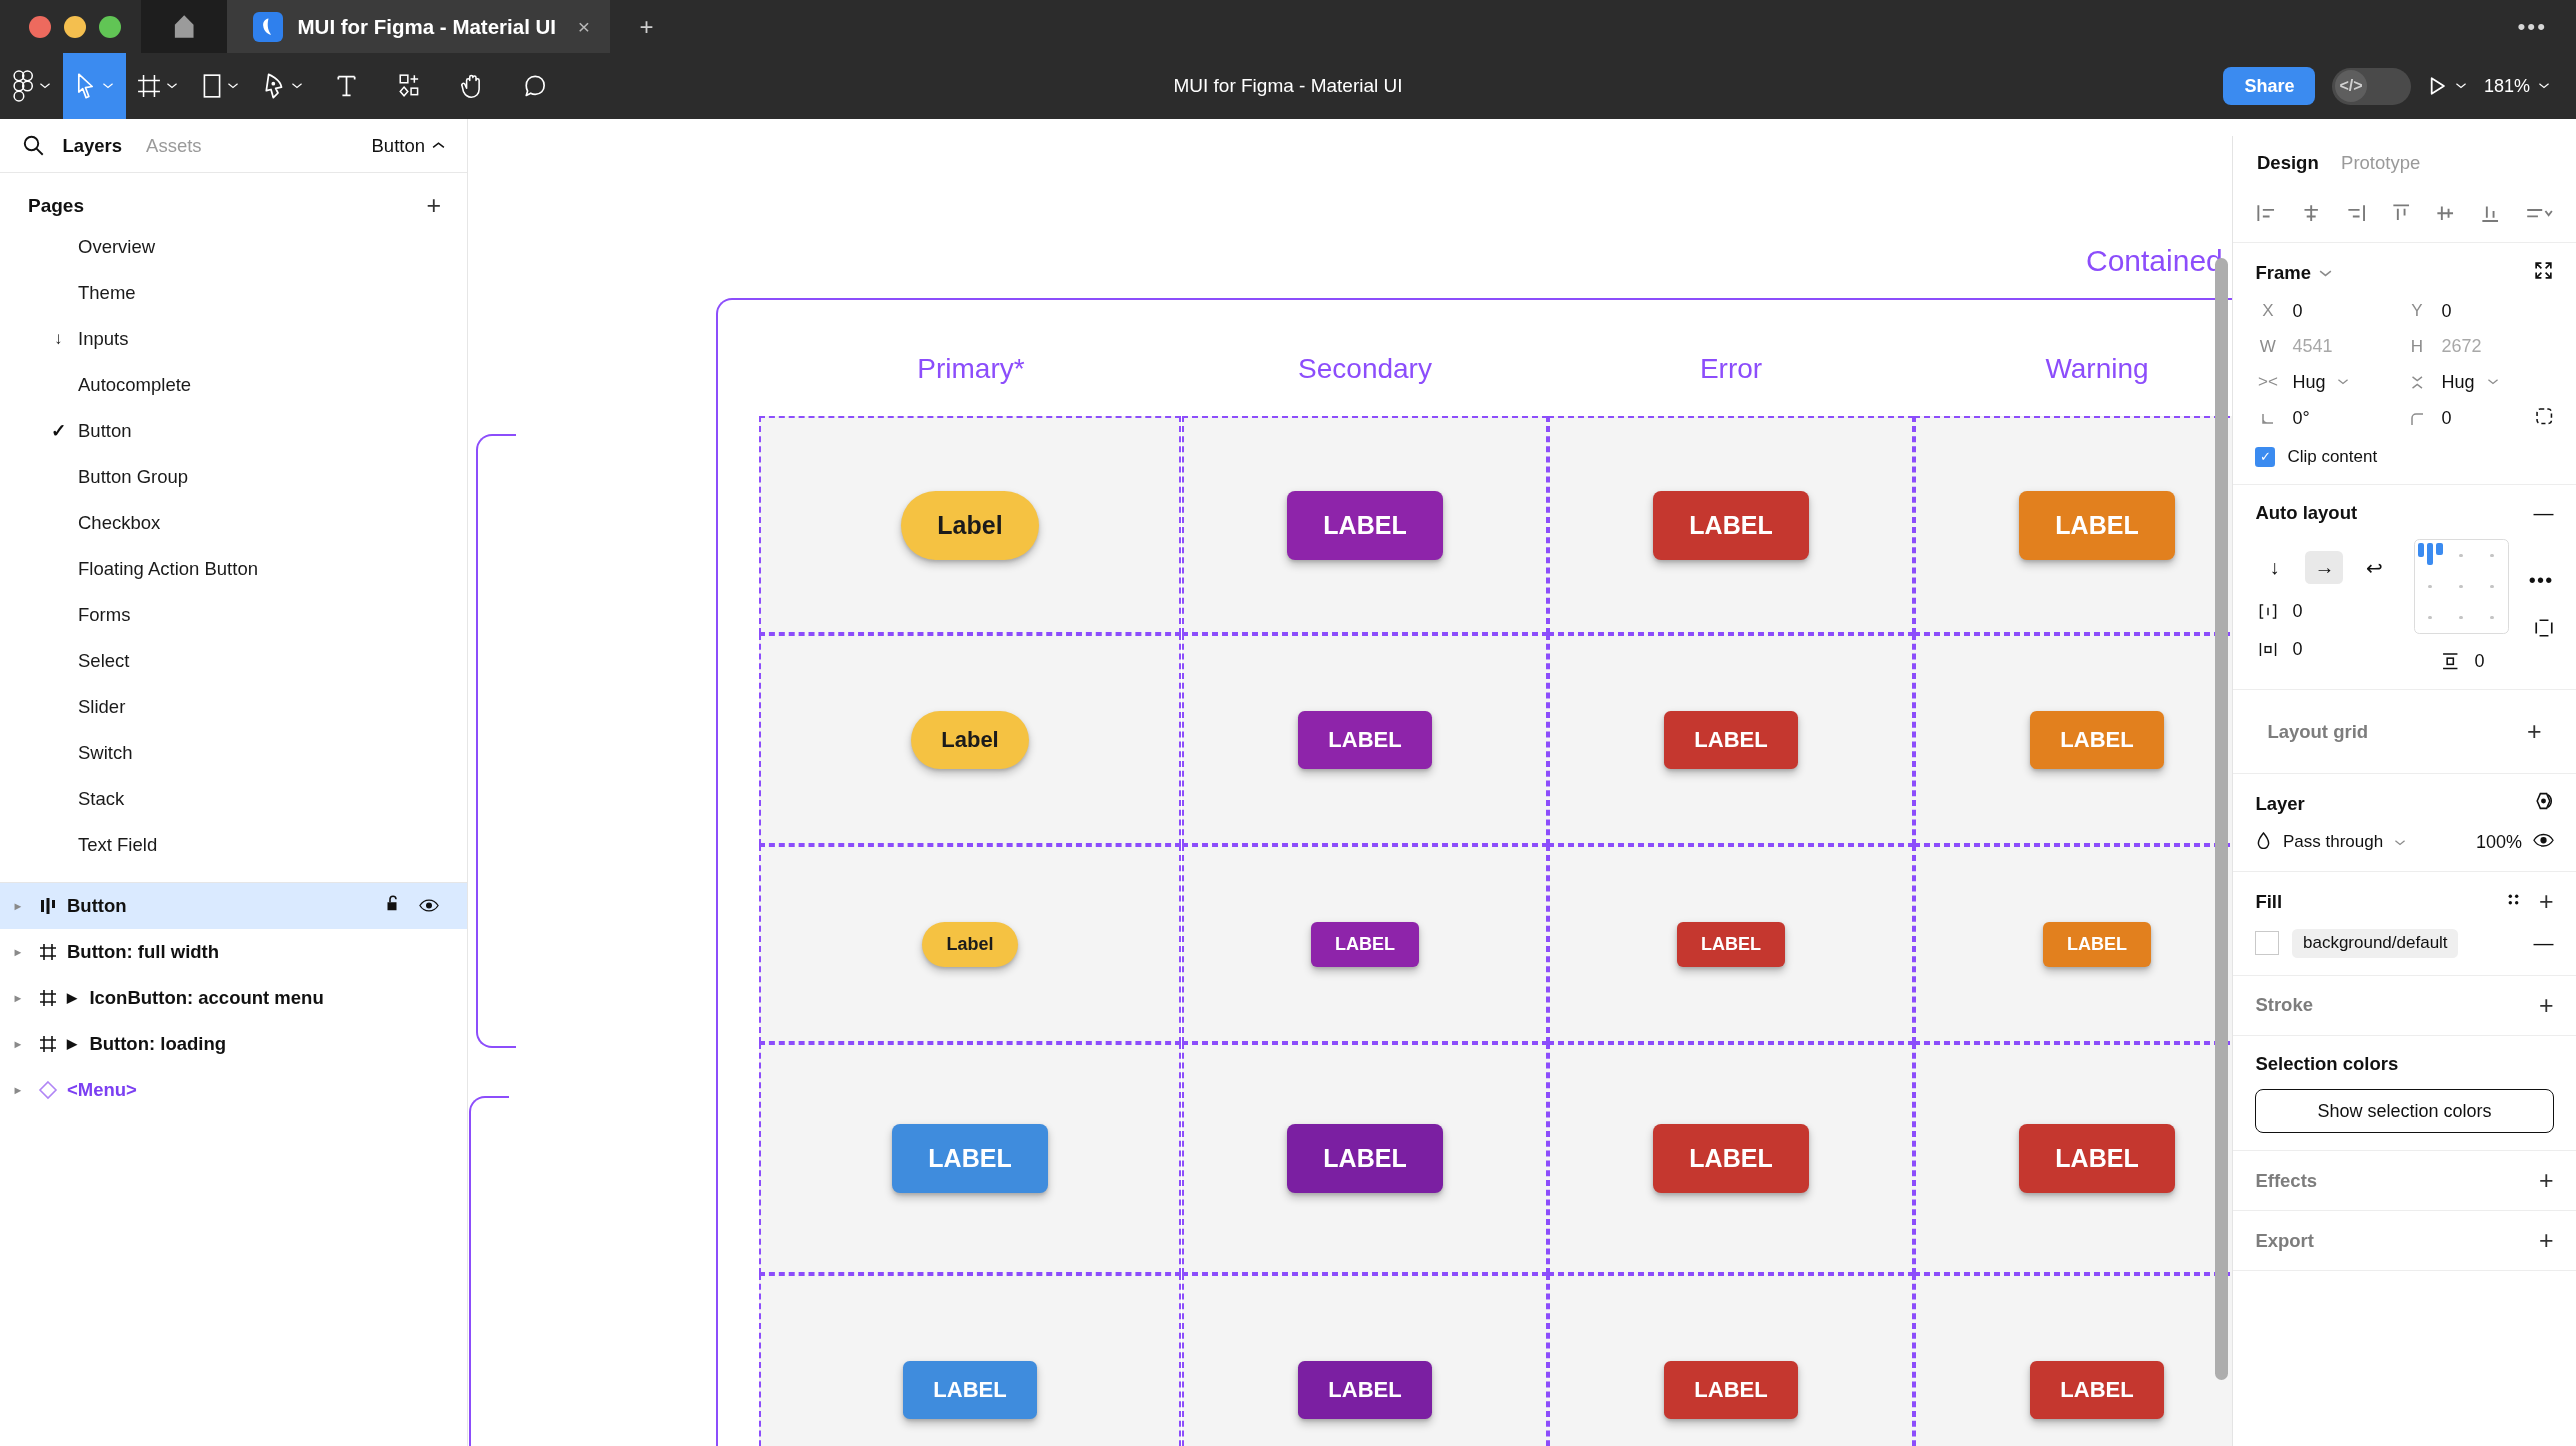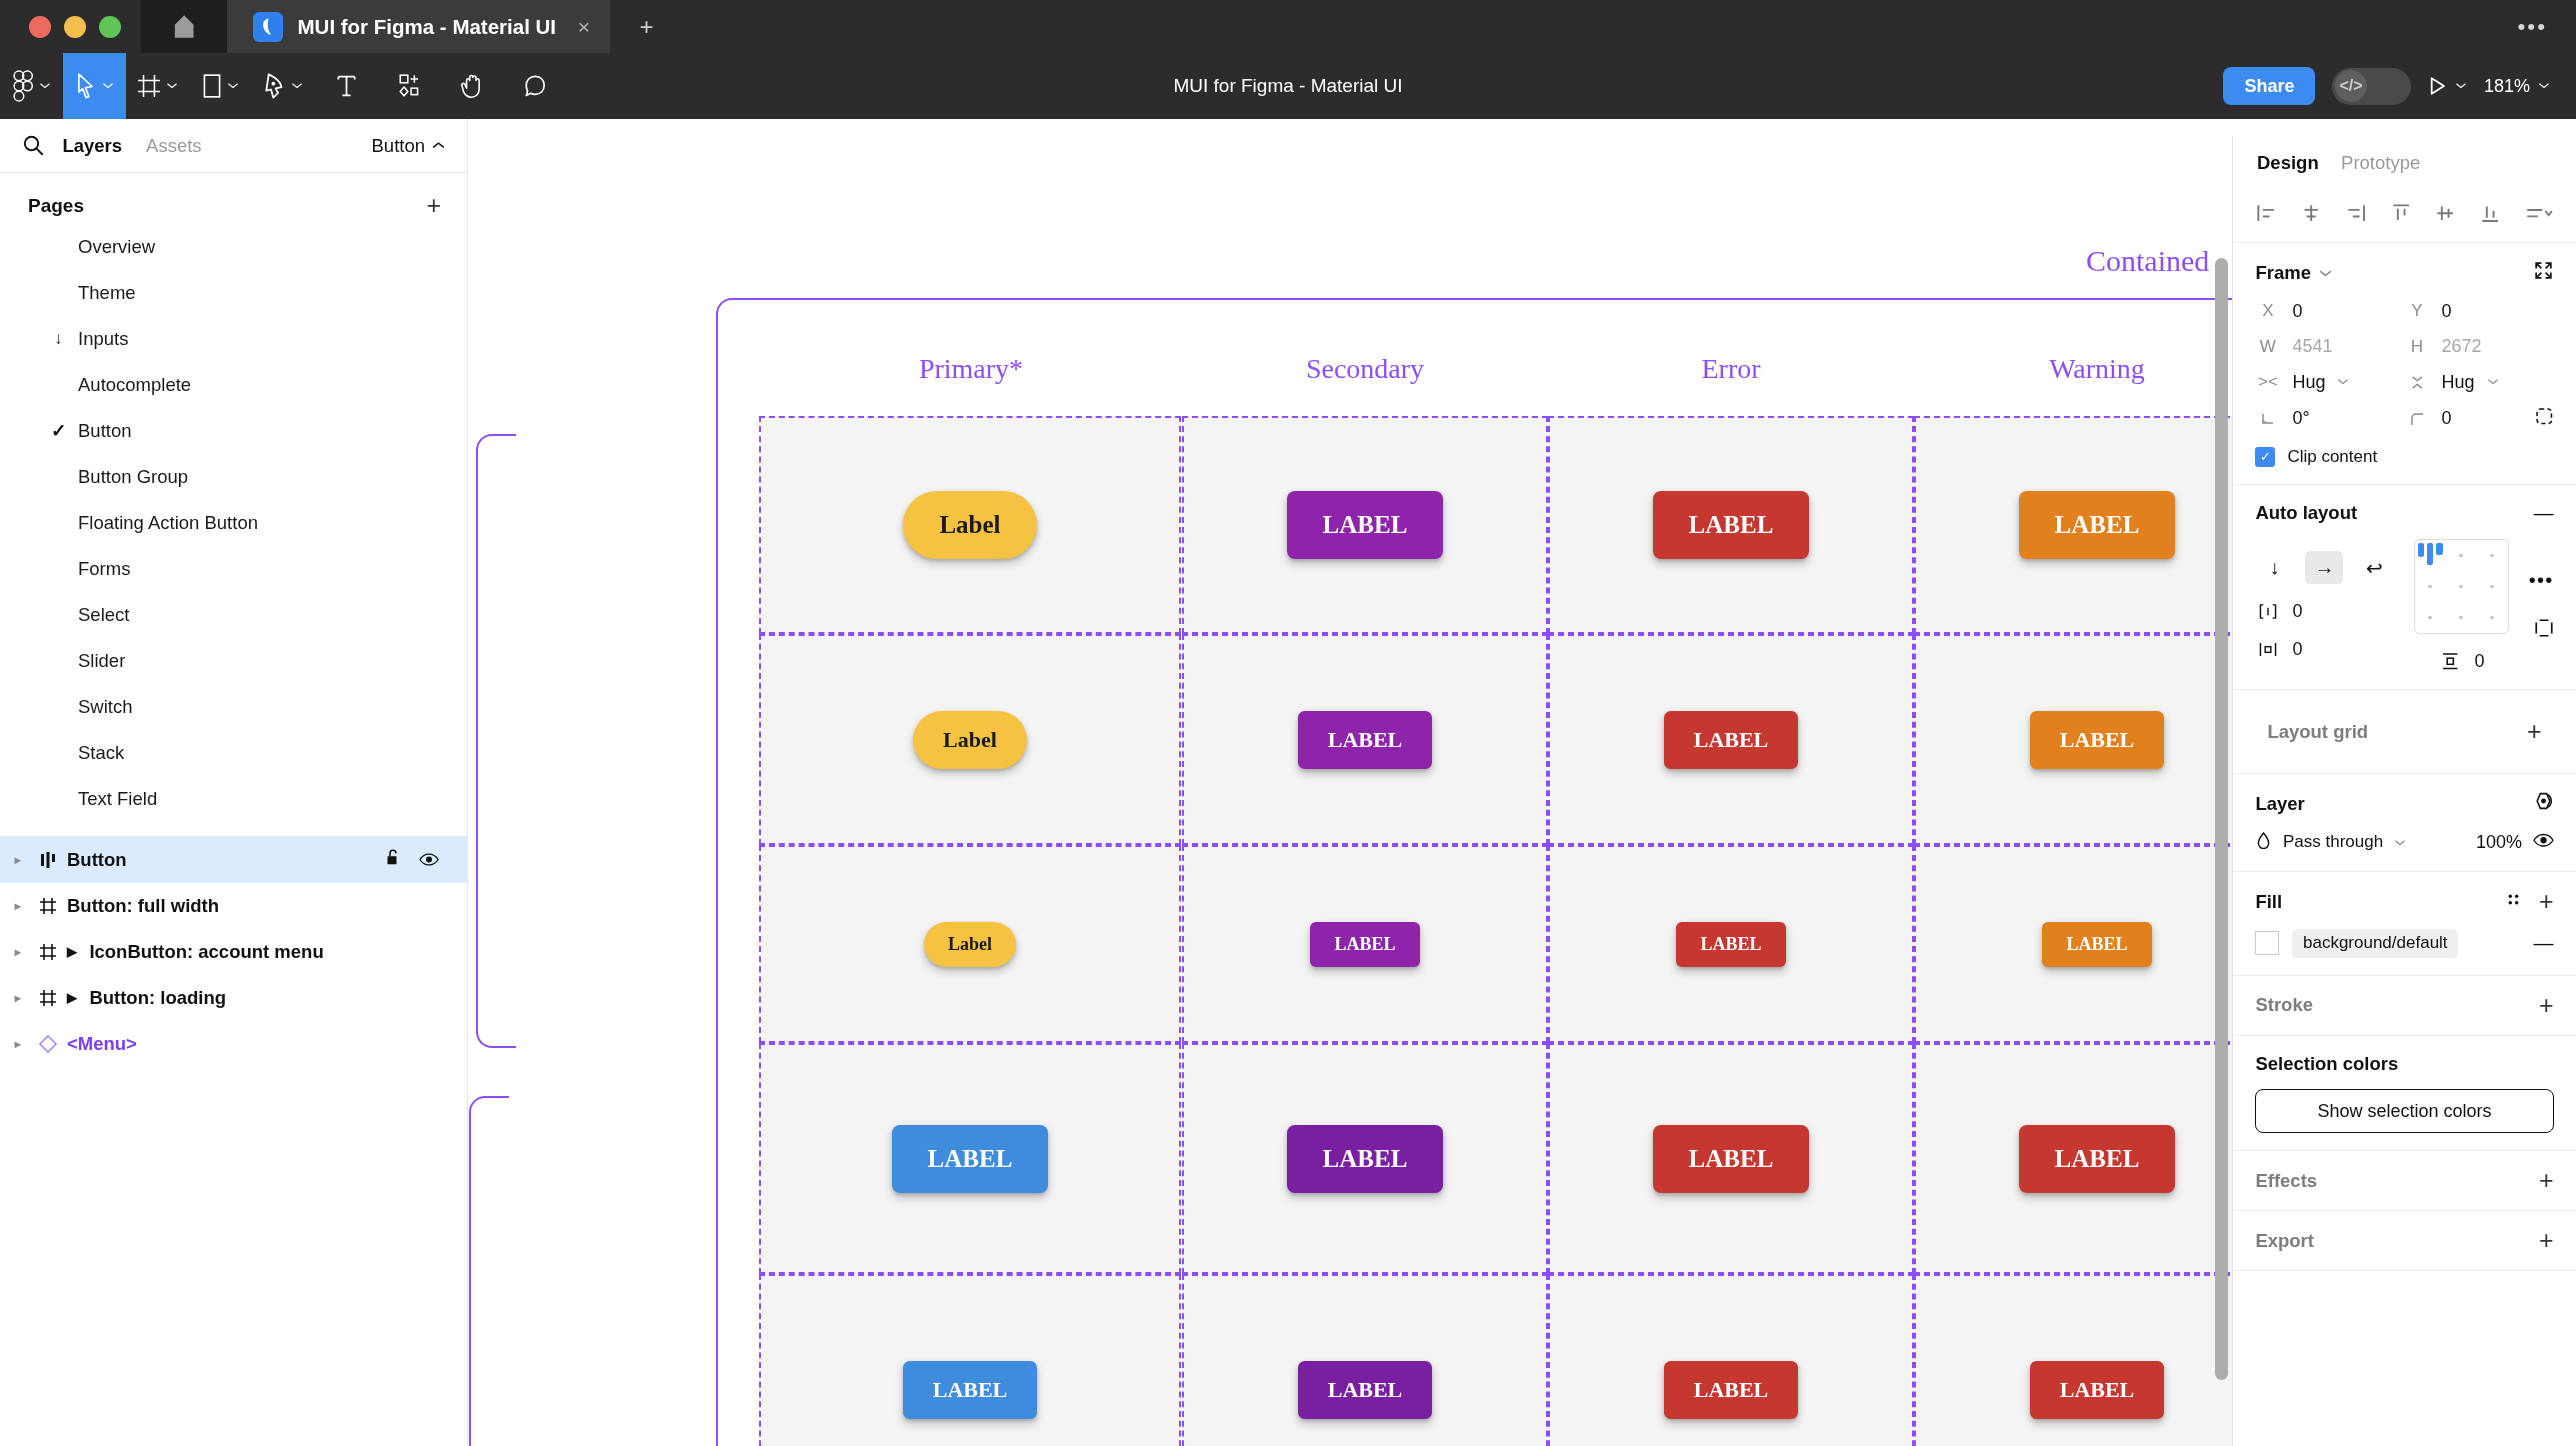--- a/index.html
+++ b/index.html
@@ -122,21 +122,21 @@
     color: #8a8a8a; font-size: 12px; }
   .layer-icon { width: 38px; flex: none; display: flex; justify-content: center; align-items: center; }
   .layer-caret { width: 22.4px; flex:none; display:flex; align-items:center; color:#111; font-size: 13px; }
   .layer-name { white-space: nowrap; }
   .layer-name.component { color: #7b3ff2; font-weight: 600; }
   .layer-actions { position: absolute; right: 28px; display: flex; gap: 17px; align-items: center; }
 
   
   .canvas {
     position: absolute; top: 119px; left: 469px; right: 344px; bottom: 0;
-    background: #ffffff; overflow: hidden; font-family: Liberation Serif, serif;
+    background: #ffffff; overflow: hidden;
   }
   .container-label {
     position: absolute; top: 125px; left: 1617px;
     color: #8c4dfb; font-size: 30px; font-weight: 400; white-space: nowrap;
   }
   .frame-outline {
     position: absolute; left: 247px; top: 179px; width: 1584px; height: 1254px;
     border: 2.6px solid #8c4dfb; border-right: none; border-bottom: none;
     border-top-left-radius: 16px;
   }
@@ -393,20 +393,23 @@
           <span>Autocomplete</span>
         </div>
         <div class="page-row">
           <span class="check">✓</span>
           <span>Button</span>
         </div>
         <div class="page-row">
           <span>Button Group</span>
         </div>
         <div class="page-row">
+          <span>Checkbox</span>
+        </div>
+        <div class="page-row">
           <span>Floating Action Button</span>
         </div>
         <div class="page-row">
           <span>Forms</span>
         </div>
         <div class="page-row">
           <span>Select</span>
         </div>
         <div class="page-row">
           <span>Slider</span>

